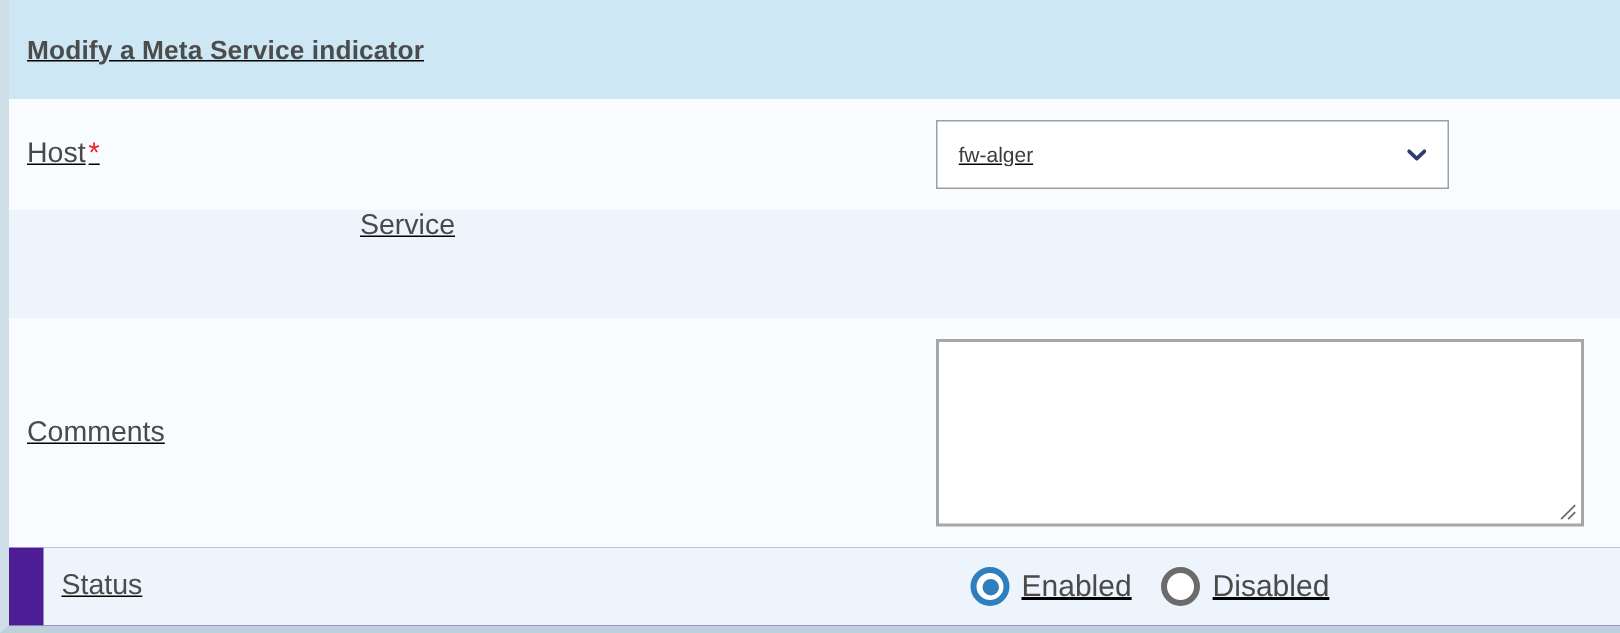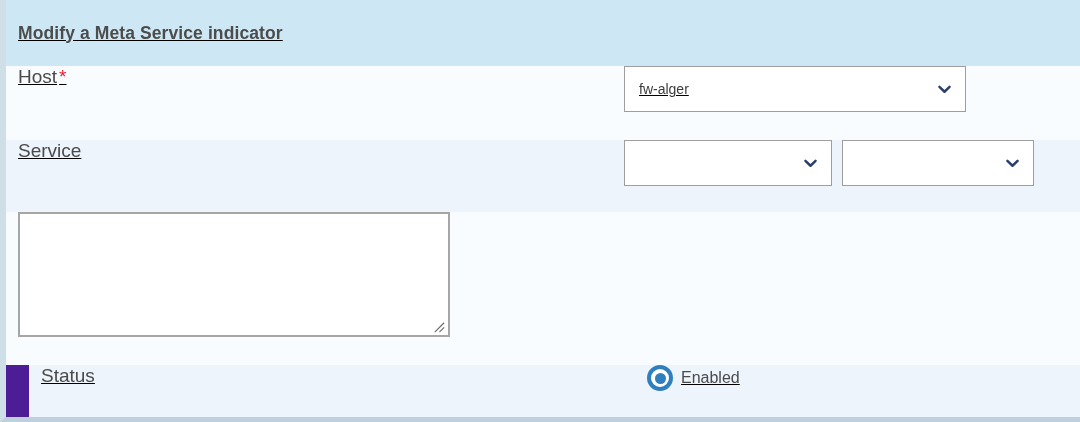--- a/index.html
+++ b/index.html
@@ -33,29 +33,29 @@
   }
   .panel-header-title {
     font-size: 17.5px;
     font-weight: bold;
     color: #4c4c4c;
     letter-spacing: 0.1px;
   }
 
   .form-row {
     display: flex;
-    align-items: flex-start;
+    align-items: center;
     padding-left: 12px;
     padding-right: 12px;
   }
   .form-row.alt  { background: #edf4fc; }
   .form-row.base { background: #f8fcff; }
 
   .row-host     { height: 74px; }
-  .row-service  { height: 72px; }
+  .row-service  { height: 72px; flex-direction: column; }
   .row-comments { height: 153px; }
   .row-status   { height: 52px; margin-left: 23px; }
 
   .row-label {
     width: 606px;
     flex: 0 0 606px;
     font-size: 19px;
     color: #4a4a4a;
     font-weight: normal;
   }
@@ -164,21 +164,21 @@
     position: absolute;
     left: 50%;
     top: 50%;
     width: 11px;
     height: 11px;
     margin: -5.5px 0 0 -5.5px;
     border-radius: 50%;
     background: #2f7fbf;
   }
   .radio-label {
-    font-size: 16px;
+    font-size: 20px;
     color: #4a4a4a;
   }
 </style>
 </head>
 <body>
 
 <div class="form-panel">
 
   <div class="panel-header">
     <span class="panel-header-title">Modify a Meta Service indicator</span>
@@ -216,20 +216,23 @@
         <span class="chevron">
           <svg viewBox="0 0 16 16" width="15" height="15" aria-hidden="true">
             <path d="M2.6 5.2 L8 10.4 L13.4 5.2" fill="none" stroke="#2c3e6b" stroke-width="2.6" stroke-linecap="round" stroke-linejoin="round"></path>
           </svg>
         </span>
       </div>
     </div>
   </div>
 
   <div class="form-row base row-comments">
+    <div class="row-label">
+      <span>Comments</span>
+    </div>
     <div class="row-control">
       <div class="textarea-box">
         <textarea placeholder="" style=""></textarea>
         <span class="resize-grip">
           <svg viewBox="0 0 16 16" width="15" height="15" aria-hidden="true">
             <path d="M14 4 L4 14 M14 9 L9 14" fill="none" stroke="#6e6e6e" stroke-width="1.3"></path>
           </svg>
         </span>
       </div>
     </div>
@@ -238,17 +241,21 @@
   <div class="form-row alt row-status">
     <div class="row-label">
       <span>Status</span>
     </div>
     <div class="row-control">
       <div class="radio-group">
         <label class="radio-option checked">
           <span class="radio-mark"></span>
           <span class="radio-label">Enabled</span>
         </label>
+        <label class="radio-option">
+          <span class="radio-mark"></span>
+          <span class="radio-label">Disabled</span>
+        </label>
       </div>
     </div>
   </div>
 
 </div>
 
 </body></html>

